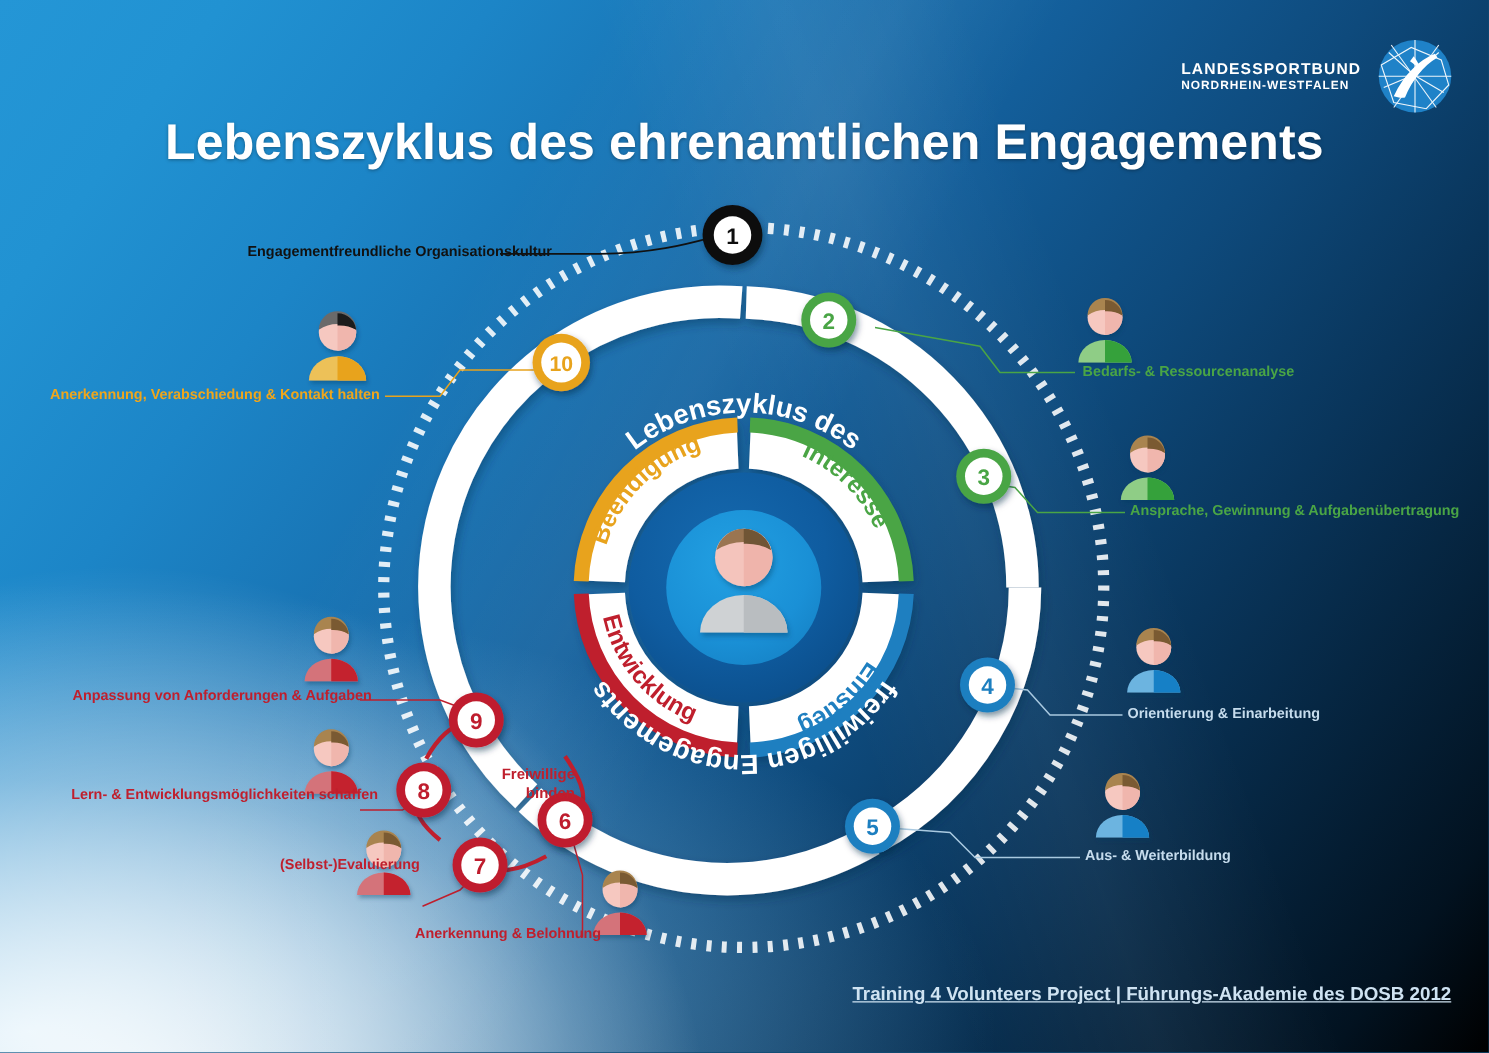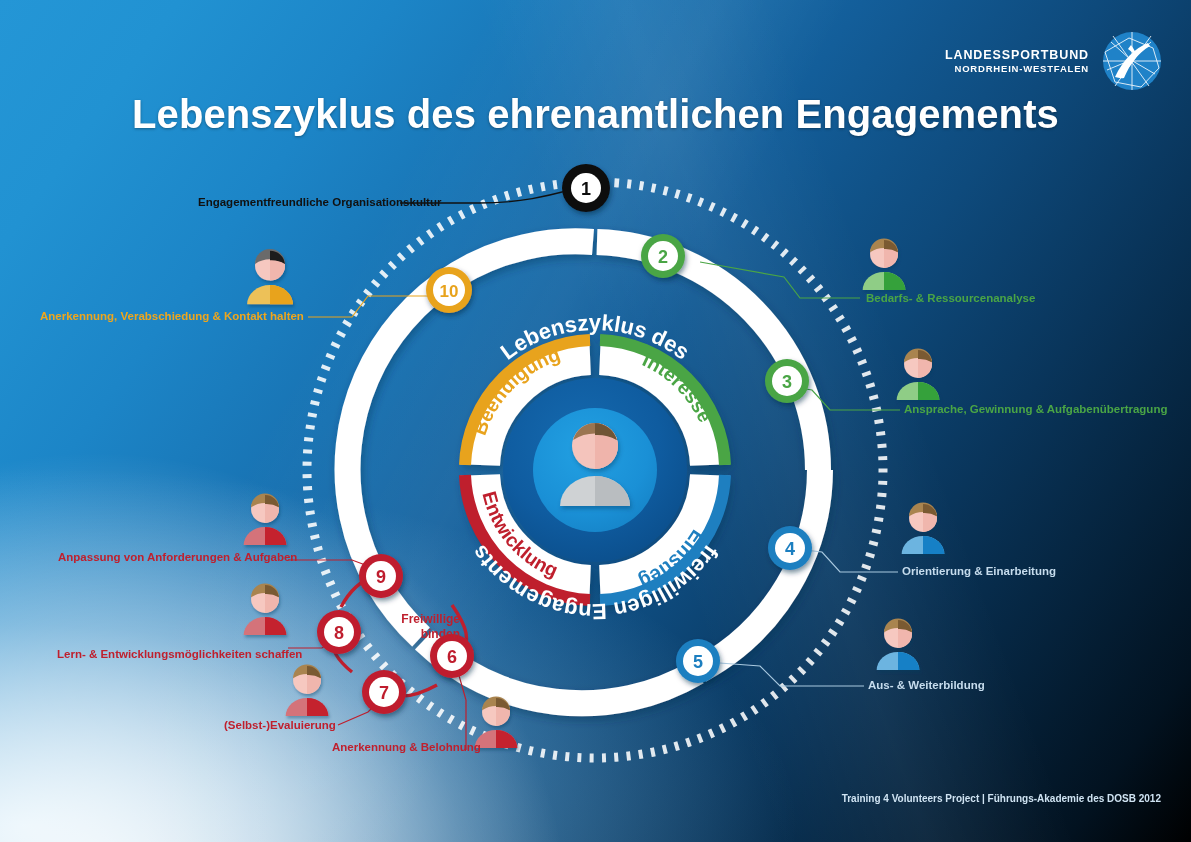--- a/index.html
+++ b/index.html
@@ -44,26 +44,26 @@
     background:linear-gradient(70deg, rgba(255,255,255,0.0) 52%, rgba(255,255,255,0.05) 62%, rgba(255,255,255,0) 72%);
   }
 
   
   .title{
     position:absolute;left:0;right:0;top:92px;text-align:center;
     color:#ffffff;font-size:40px;font-weight:bold;letter-spacing:0.1px;
     text-shadow:0 1px 3px rgba(0,0,0,0.35);
   }
   .logo{position:absolute;right:28px;top:30px;display:flex;align-items:center;gap:12px;}
-  .logo-text{text-align:right;color:#ffffff;line-height:1.18;}
+  .logo-text{text-align:left;color:#ffffff;line-height:1.18;}
   .logo-l1{font-size:12.5px;font-weight:bold;letter-spacing:0.9px;}
   .logo-l2{font-size:9.5px;font-weight:bold;letter-spacing:0.8px;}
 
   
-  .footer{position:absolute;right:30px;bottom:38px;color:#cfe3f2;font-size:10px;font-weight:bold;}
+  .footer{position:absolute;right:30px;bottom:38px;color:#cfe3f2;font-size:15px;font-weight:bold;text-decoration:underline;}
 
   
   #wheel{position:absolute;left:0;top:0;}
 
   
   .lab{position:absolute;font-size:11.5px;font-weight:bold;white-space:nowrap;}
   .lab-1{color:#111111;padding-left:32px;}
   .lab-o{color:#efa61c;}
   .lab-g{color:#4aa545;text-align:right;}
   .lab-b{color:#c6dced;text-align:right;}
@@ -389,22 +389,22 @@
     </g>
   </svg>
 
   <div class="lab lab-1" style="left:166px;top:196px;">Engagementfreundliche Organisationskultur</div>
   <div class="lab lab-o" style="left:40px;top:310px;">Anerkennung, Verabschiedung &amp; Kontakt halten</div>
   <div class="lab lab-g" style="left:866px;top:292px;">Bedarfs- &amp; Ressourcenanalyse</div>
   <div class="lab lab-g" style="left:904px;top:403px;">Ansprache, Gewinnung &amp; Aufgabenübertragung</div>
   <div class="lab lab-b" style="left:902px;top:565px;">Orientierung &amp; Einarbeitung</div>
   <div class="lab lab-b" style="left:868px;top:679px;">Aus- &amp; Weiterbildung</div>
   <div class="lab lab-r" style="left:332px;top:741px;">Anerkennung &amp; Belohnung</div>
-  <div class="lab lab-r" style="left:224px;top:719px;">(Selbst-)Evaluierung</div>
-  <div class="lab lab-r" style="left:57px;top:648px;">Lern- &amp; Entwicklungsmöglichkeiten schaffen</div>
+  <div class="lab lab-r" style="left:224px;top:686px;">(Selbst-)Evaluierung</div>
+  <div class="lab lab-r" style="left:57px;top:630px;">Lern- &amp; Entwicklungsmöglichkeiten schaffen</div>
   <div class="lab lab-r" style="left:58px;top:551px;">Anpassung von Anforderungen &amp; Aufgaben</div>
 
   <div class="lab-inner" style="position:absolute;left:360px;top:612px;width:100px;text-align:right;">
     <div>Freiwillige</div>
     <div>binden</div>
   </div>
 
   <div class="footer">Training 4 Volunteers Project | Führungs-Akademie des DOSB 2012</div>
 
 </div>

